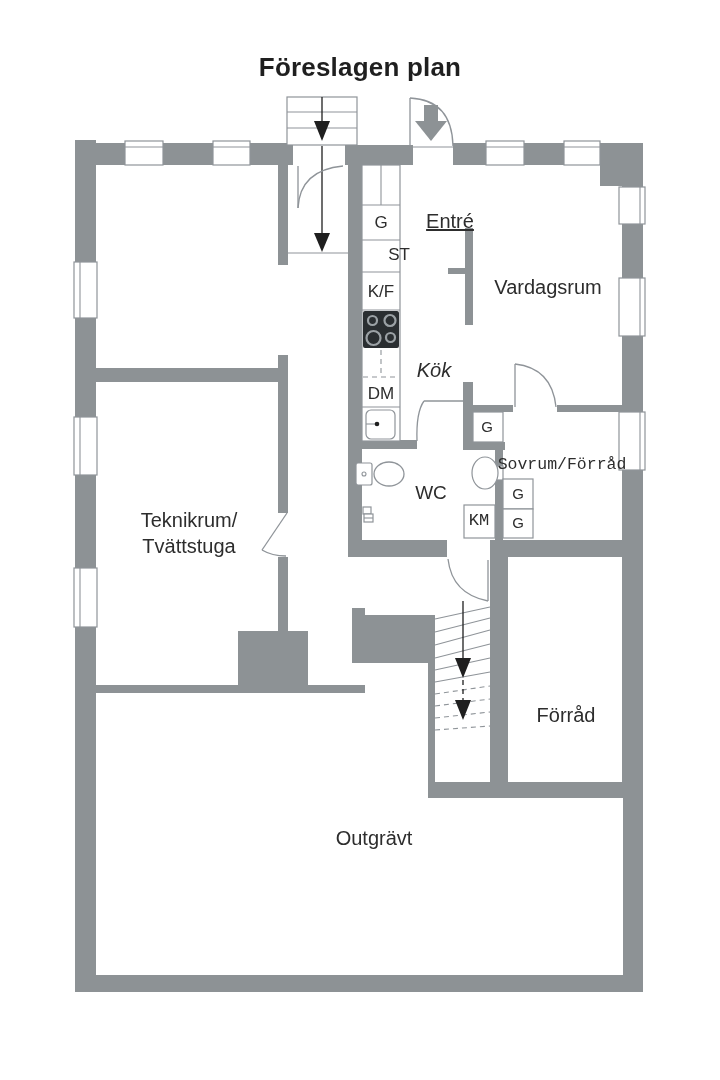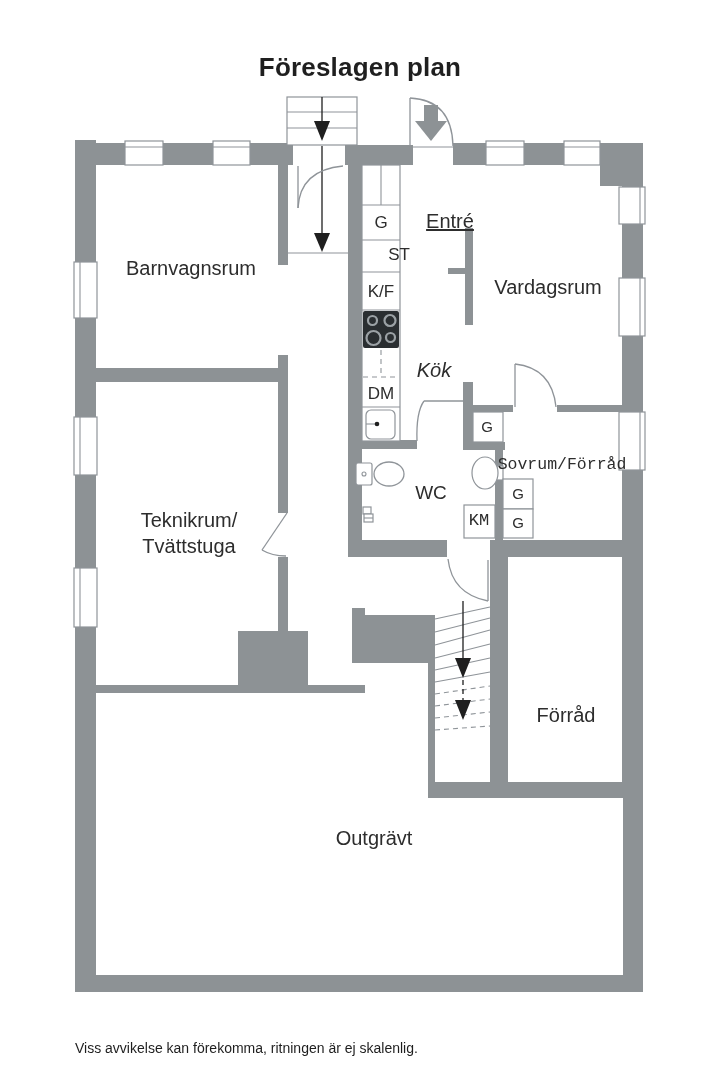--- a/index.html
+++ b/index.html
@@ -201,21 +201,20 @@
       <line class="dash" x1="435" y1="730" x2="490" y2="726"></line>
       <line class="blk" x1="463" y1="601" x2="463" y2="660"></line>
       <polygon class="blkfill" points="455,658 471,658 463,678"></polygon>
       <line class="blk" x1="463" y1="680" x2="463" y2="702" stroke-dasharray="5 4"></line>
       <polygon class="blkfill" points="455,700 471,700 463,720"></polygon>
     </g>
   </svg>
 
   <div>
     <div class="lbl" style="left:191px;top:268px;">
-      <span>Barnvagnsrum</span>
     </div>
     <div class="lbl" style="left:189px;top:533px;">
       <span>Teknikrum/</span>
       <span>Tvättstuga</span>
     </div>
     <div class="lbl" style="left:450px;top:221px;text-decoration:underline;">Entré</div>
     <div class="lbl" style="left:548px;top:287px;">Vardagsrum</div>
     <div class="lbl" style="left:434px;top:370px;font-style:italic;">Kök</div>
     <div class="lbl lbl-wc" style="left:431px;top:493px;">WC</div>
     <div class="lbl lbl-sovrum" style="left:562px;top:465px;">Sovrum/Förråd</div>
@@ -225,14 +224,13 @@
     <div class="lbl lbl-fix" style="left:381px;top:223px;">G</div>
     <div class="lbl lbl-fix" style="left:382px;top:255px;margin-left:17px;">ST</div>
     <div class="lbl lbl-fix" style="left:381px;top:292px;">K/F</div>
     <div class="lbl lbl-fix" style="left:381px;top:394px;">DM</div>
     <div class="lbl lbl-fix" style="left:479px;top:521px;font-family:Liberation Mono, monospace;">KM</div>
     <div class="lbl lbl-sm" style="left:487px;top:427px;">G</div>
     <div class="lbl lbl-sm" style="left:518px;top:494px;">G</div>
     <div class="lbl lbl-sm" style="left:518px;top:523px;">G</div>
   </div>
 
-  <div class="footnote">Viss avvikelse kan förekomma, ritningen är ej skalenlig.</div>
 </div>
 
 </body></html>

